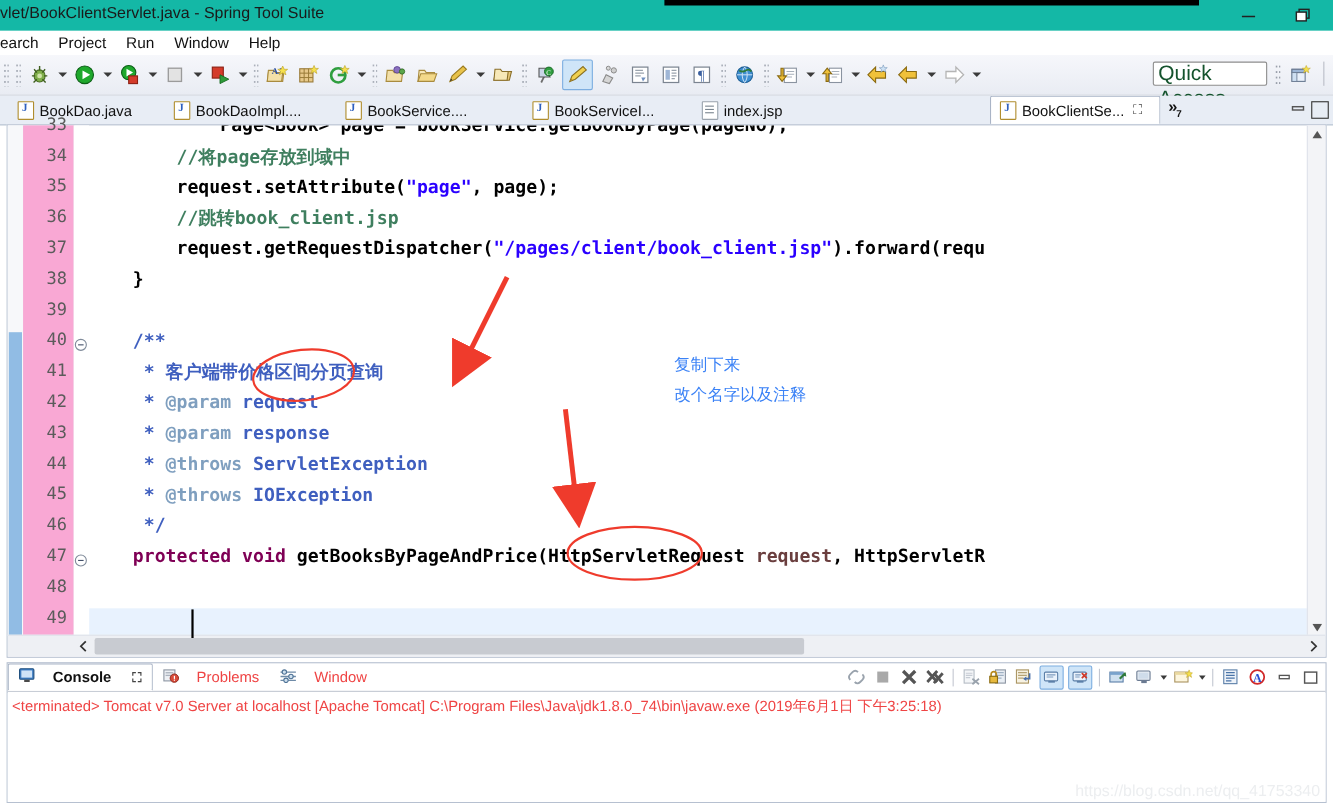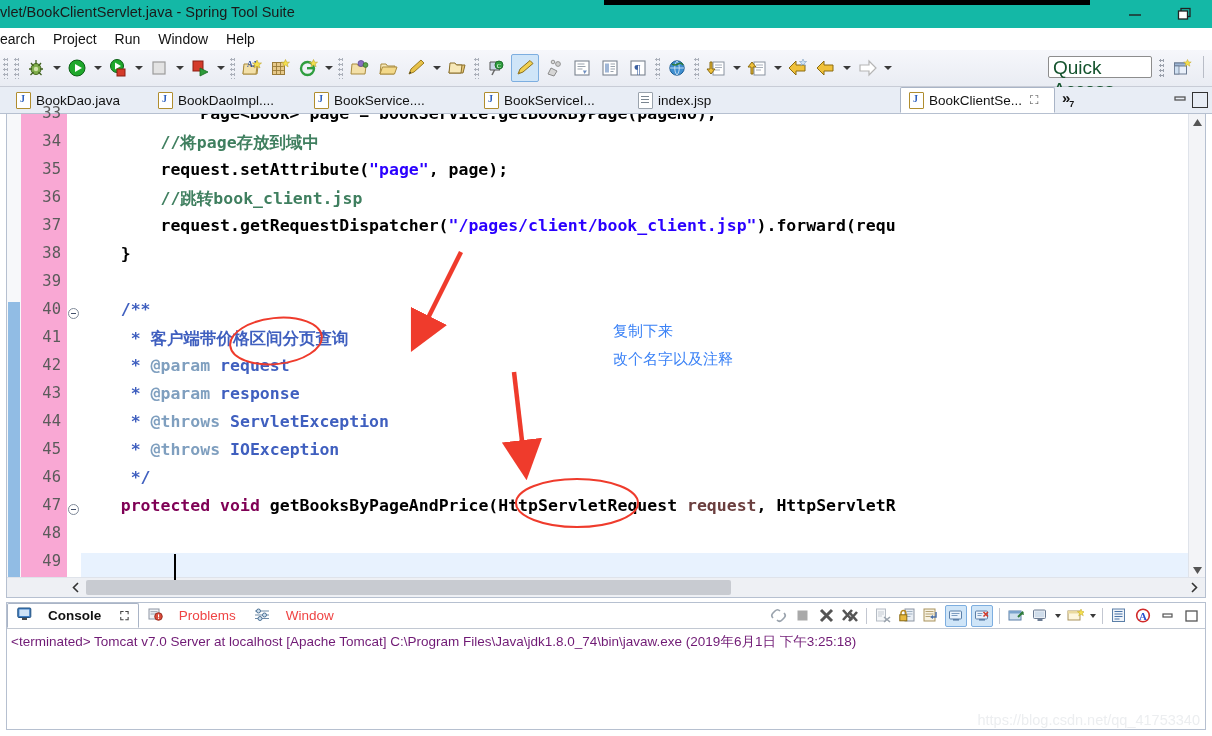--- a/index.html
+++ b/index.html
@@ -126,21 +126,21 @@
   .ctab{display:flex;align-items:center;gap:16px;padding:0 9px;height:25px;font-size:13.5px;white-space:nowrap;}
   .ctab.active{font-weight:bold;color:#111;background:#fff;border:1px solid #a9b4c6;border-bottom:1px solid #fff;border-radius:2px 2px 0 0;box-sizing:border-box;}
   .ctab.inactive{color:#ef4444;}
   #console-toolbar{position:absolute;right:2px;top:0;height:25px;display:flex;align-items:center;}
   .cb{width:20px;height:20px;margin:0 2px;display:flex;align-items:center;justify-content:center;position:relative;}
   .cb.sel{background:#cfe5f8;border:1px solid #7daee0;border-radius:2px;}
   .cb-arrow{width:11px;height:20px;display:flex;align-items:center;justify-content:center;}
   .cb-arrow::after{content:"";border-left:3.5px solid transparent;border-right:3.5px solid transparent;border-top:4px solid #3a3a3a;}
   .cb-sep{width:1px;height:16px;background:#c3c7d1;margin:0 4px;}
   #console-body{position:absolute;left:0;top:27px;right:0;bottom:0;background:#fff;}
-  #console-line{position:absolute;left:4px;top:3px;font-size:13.5px;color:#701a75;white-space:nowrap;}
+  #console-line{position:absolute;left:4px;top:3px;font-size:13.5px;color:#ef4444;white-space:nowrap;}
   #console-divider{position:absolute;left:0;top:25px;width:1198px;height:1px;background:#c2c8d2;}
   
   #watermark{position:absolute;right:12px;bottom:8px;font-size:14.5px;color:#eceef0;white-space:nowrap;}
 </style>
 </head>
 <body>
 
 <div id="titlebar">
   <div id="win-strip"></div>
   <div id="title-text">vlet/BookClientServlet.java - Spring Tool Suite</div>

